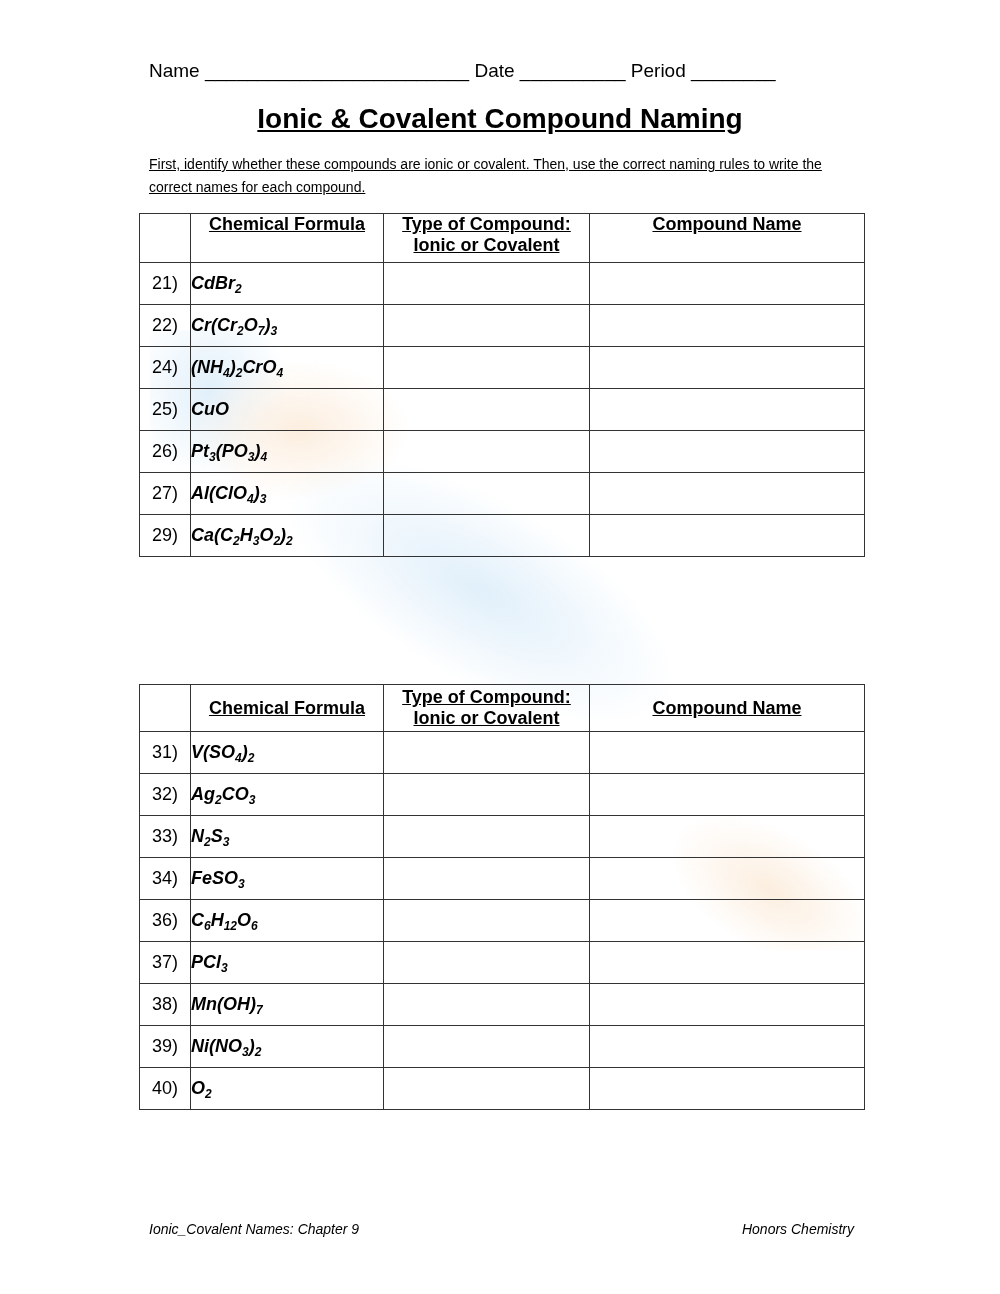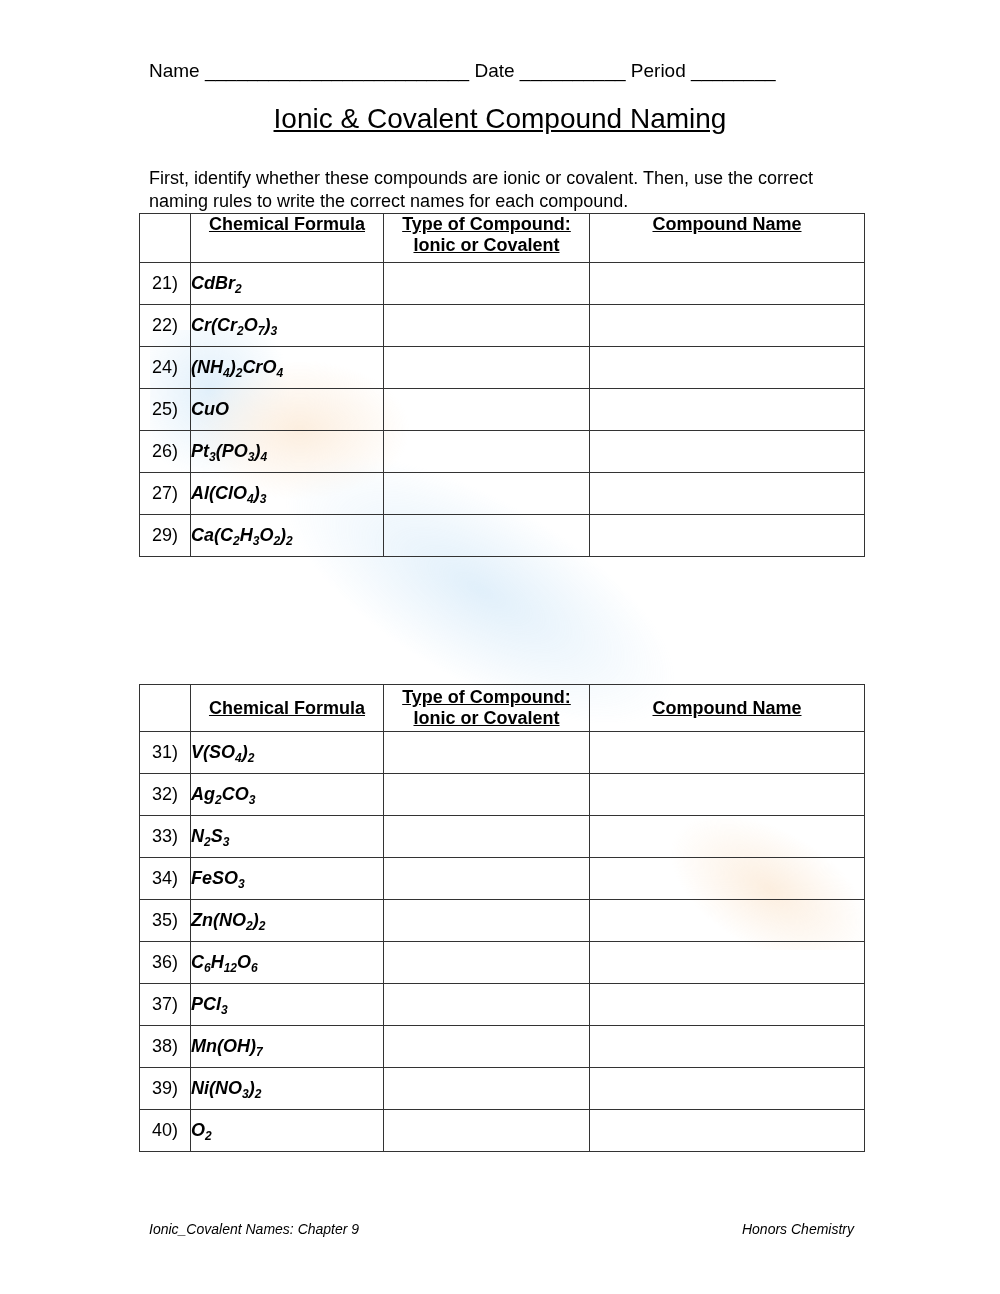--- a/index.html
+++ b/index.html
@@ -2,23 +2,23 @@
 <html><head>
 <meta charset="utf-8">
 <style>
   html, body { margin: 0; padding: 0; background: #ffffff; }
   body { width: 1000px; height: 1294px; position: relative; overflow: hidden;
          font-family: "Liberation Sans", sans-serif; color: #000; }
   .watermark { position: absolute; left: 150px; top: 330px; width: 760px; height: 620px;
                pointer-events: none; opacity: 0.35; }
   .header-line { position: absolute; left: 149px; top: 60px; font-size: 19px; white-space: pre; }
   .title { position: absolute; left: 0; width: 1000px; top: 103px; text-align: center;
-           font-size: 28px; font-weight: normal; text-decoration: underline; }
-  .instructions { position: absolute; left: 149px; top: 167px; width: 700px;
-                  font-size: 18px; line-height: 23px; }
+           font-size: 28px; font-weight: bold; text-decoration: underline; }
+  .instructions { position: absolute; left: 149px; top: 153px; width: 700px;
+                  font-size: 14px; line-height: 23px; text-decoration: underline; }
   table.ws { position: absolute; left: 139px; width: 725px; border-collapse: collapse;
              table-layout: fixed; }
   table.ws td, table.ws th { border: 1px solid #333; padding: 0; }
   table.ws col.c1 { width: 51px; } table.ws col.c2 { width: 193px; }
   table.ws col.c3 { width: 206px; } table.ws col.c4 { width: 275px; }
   .hdr th { border: 2px solid #000; font-size: 18px; font-weight: bold; line-height: 21px;
             vertical-align: top; padding-top: 3px; text-decoration: underline; }
   .hdr2 th { vertical-align: middle; padding-top: 0; }
   tr.row td { height: 41px; }
   td.num { font-size: 18px; text-align: center; }
@@ -148,26 +148,20 @@
         <td></td>
         <td></td>
       </tr>
       <tr class="row">
         <td class="num">34)</td>
         <td class="formula"><span>FeSO</span><sub>3</sub></td>
         <td></td>
         <td></td>
       </tr>
       <tr class="row">
-        <td class="num">35)</td>
-        <td class="formula"><span>Zn(NO</span><sub>2</sub><span>)</span><sub>2</sub></td>
-        <td></td>
-        <td></td>
-      </tr>
-      <tr class="row">
         <td class="num">36)</td>
         <td class="formula"><span>C</span><sub>6</sub><span>H</span><sub>12</sub><span>O</span><sub>6</sub></td>
         <td></td>
         <td></td>
       </tr>
       <tr class="row">
         <td class="num">37)</td>
         <td class="formula"><span>PCl</span><sub>3</sub></td>
         <td></td>
         <td></td>

